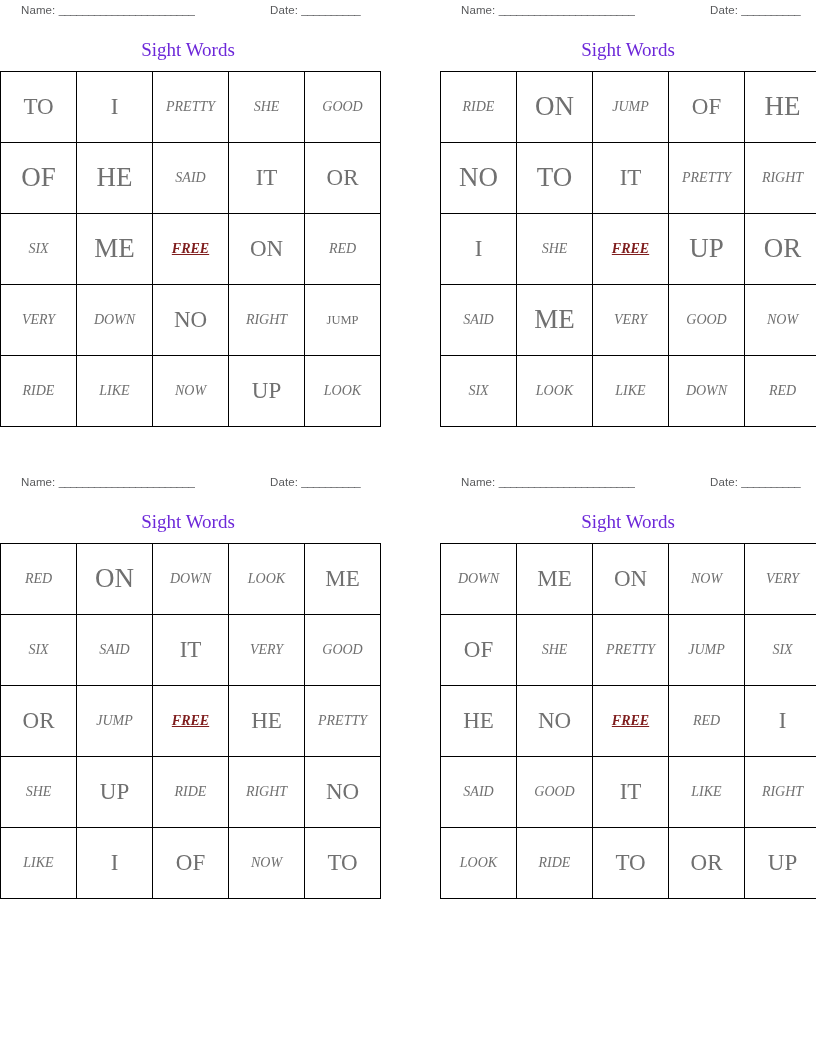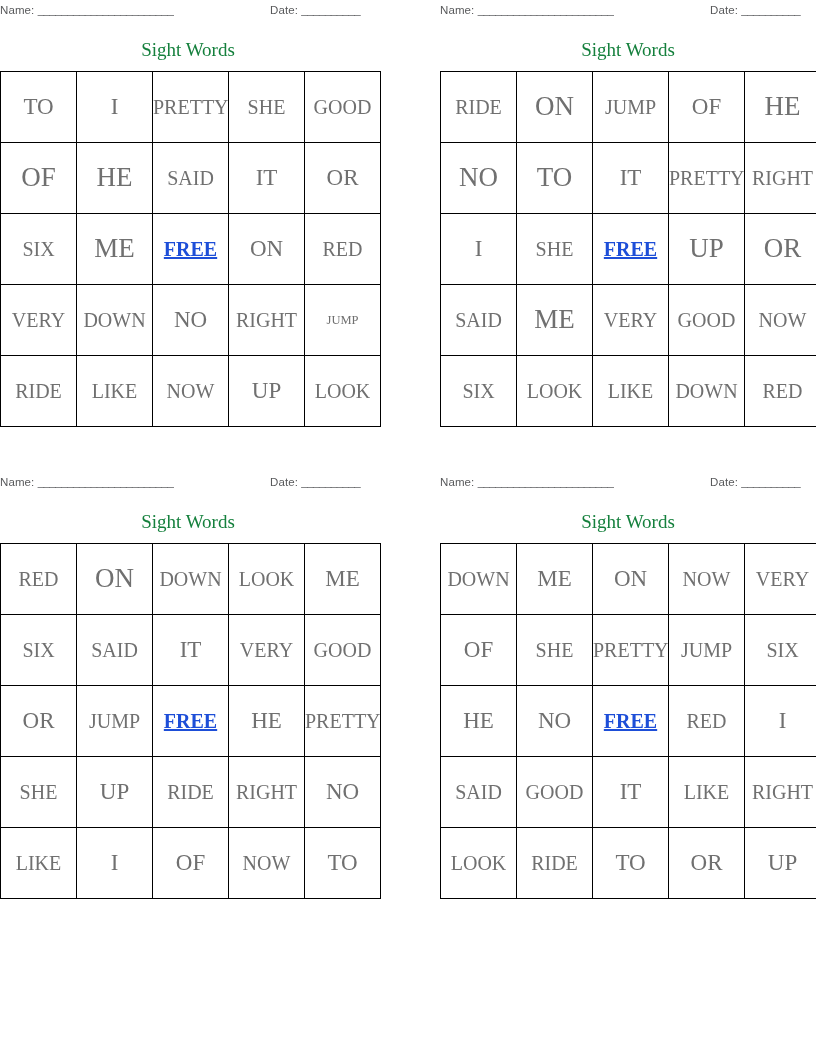--- a/index.html
+++ b/index.html
@@ -38,37 +38,38 @@
     width: 376px;
     font-size: 11.5px;
     color: #58595b;
     letter-spacing: 0.1px;
     white-space: nowrap;
   }
   .nd-name {
     position: absolute;
     left: 0px;
     top: 4px;
+    padding-left: 21px;
   }
   .nd-date {
     position: absolute;
     left: 270px;
     top: 4px;
   }
   .nd-rule {
     letter-spacing: -0.5px;
   }
 
   
   .card-title {
     width: 376px;
     text-align: center;
     font-family: "Liberation Serif", serif;
     font-size: 19px;
-    color: #15803d;
+    color: #6d28d9;
     margin-top: 18px;
     margin-bottom: 11px;
     line-height: 1.05;
   }
 
   
   .grid {
     width: 375px;
     border-collapse: collapse;
     table-layout: fixed;
@@ -81,26 +82,26 @@
     vertical-align: middle;
     padding: 0;
     font-family: "Liberation Serif", serif;
     color: #707070;
     line-height: 1;
     overflow: hidden;
   }
   .grid td.free {
     font-weight: bold;
     text-decoration: underline;
-    color: #1d4ed8;
+    color: #7f1d1d;
   }
 
   
   .s1 { font-size: 12.5px; }
-  .s2 { font-size: 20px; }
+  .s2 { font-size: 14px; font-style: italic; }
   .s5 { font-size: 23px; }
   .s6 { font-size: 27px; }
 </style>
 </head>
 <body>
 
 <div class="page">
   <div id="cards-root">
       <div class="card card-tl">
         <div class="namedate">

